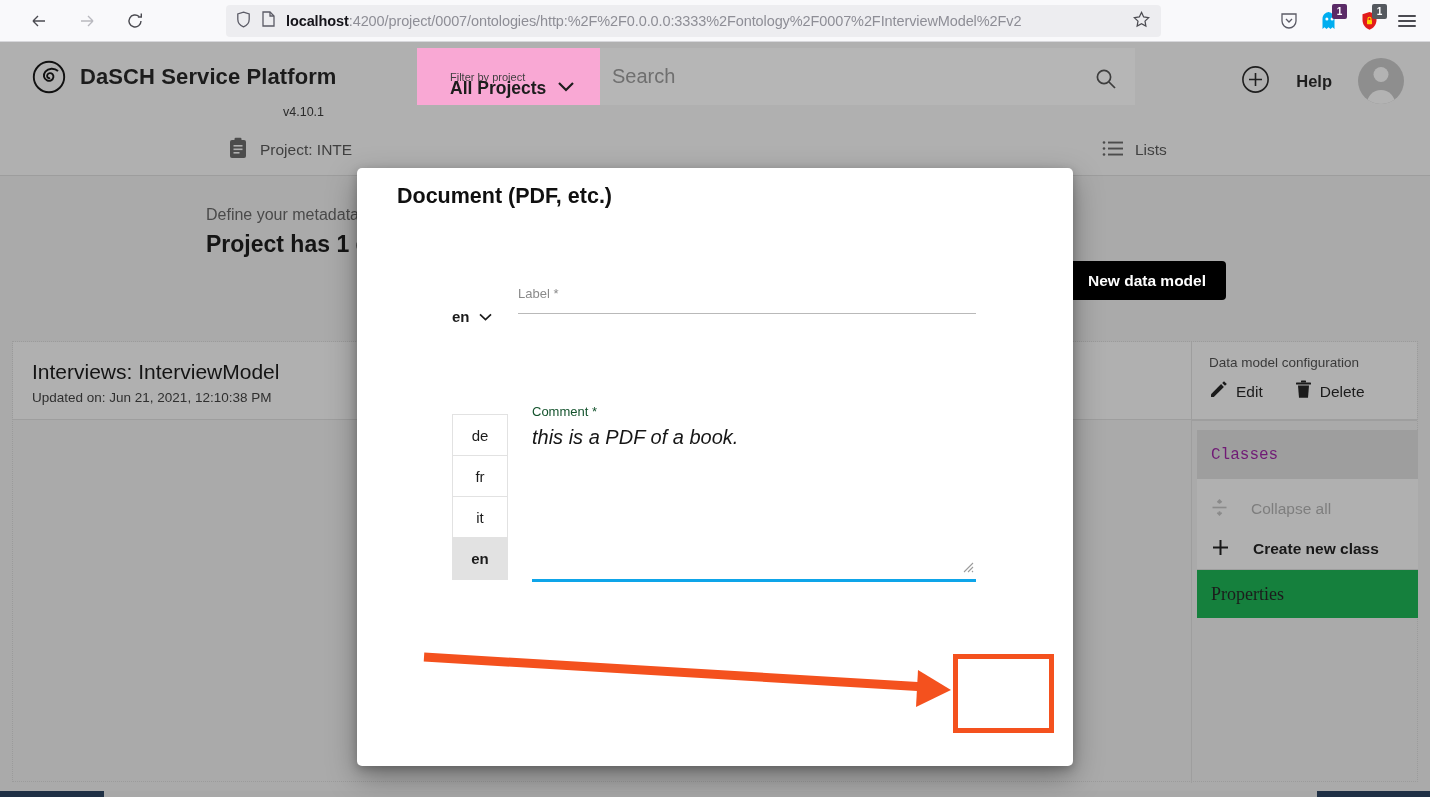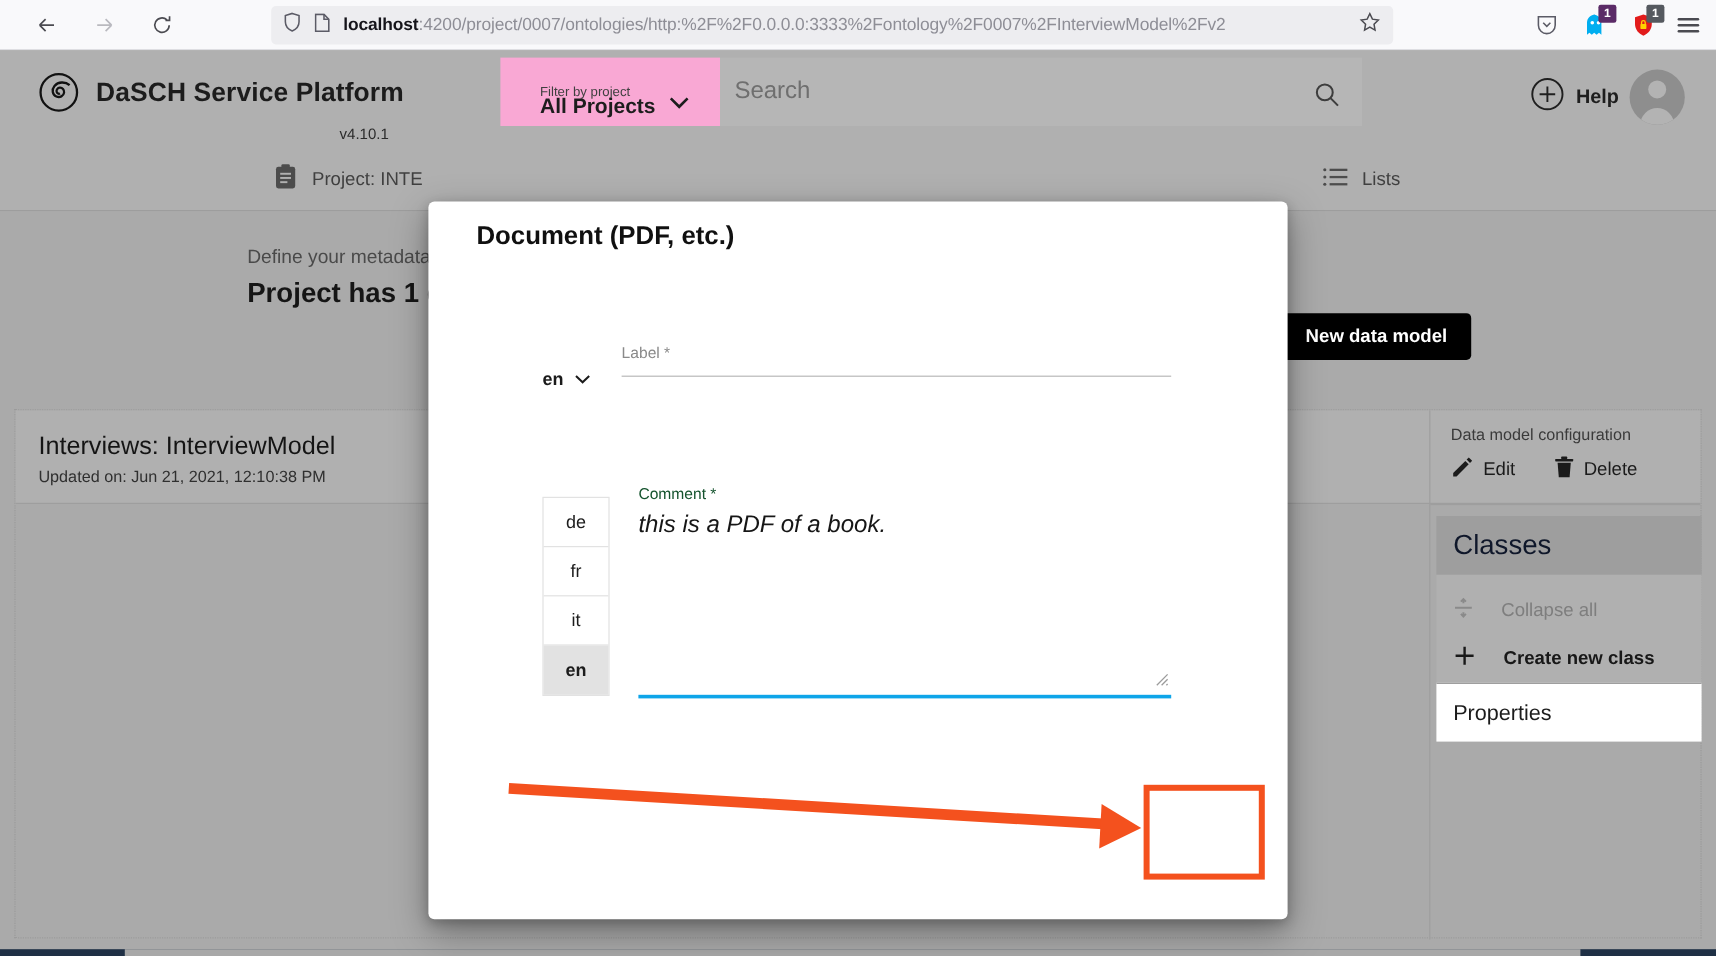--- a/index.html
+++ b/index.html
@@ -128,21 +128,21 @@
   }
   .mode-tab {
     width: 100px; height: 22px;
     background: #b6b6b6;
     font-size: 12.5px; font-weight: 700; color: #1e1e1e;
     display: flex; align-items: center; justify-content: center;
   }
   .mode-tab + .mode-tab { margin-left: 4px; width: 92px; }
   .hdr-right {
     position: absolute; right: 26px; top: 16px;
-    display: flex; align-items: center; gap: 9px;
+    display: flex; align-items: center; gap: 26px;
   }
   .plus-icon { color: #1f1f1f; }
   .help-text { font-size: 16.5px; font-weight: 700; color: #1e1e1e; }
   .avatar {
     width: 46px; height: 46px; border-radius: 50%;
     background: #8e8e8e; position: relative; overflow: hidden;
   }
   .avatar .head { position: absolute; left: 50%; top: 9px; transform: translateX(-50%); width: 15px; height: 15px; border-radius: 50%; background: #b3b3b3; }
   .avatar .body { position: absolute; left: 50%; bottom: -6px; transform: translateX(-50%); width: 28px; height: 20px; border-radius: 14px 14px 0 0; background: #b3b3b3; }
 
@@ -215,39 +215,39 @@
   .dmc-action { display: flex; align-items: center; gap: 8px; font-size: 15.5px; font-weight: 400; color: #1b1b1b; }
   .panel-sep { position: absolute; left: 0; top: 78px; width: 100%; height: 1px; background: #9e9e9e; }
   .panel-block {
     position: absolute; left: 5px; width: 221px;
   }
   .classes-hdr {
     top: 88px; height: 49px;
     background: #9e9e9e;
     display: flex; align-items: center;
     padding-left: 14px;
-    font-size: 23px; color: #0f172a;
+    font-size: 16px; color: #701a75; font-family: Liberation Mono, monospace;
   }
   .classes-body {
     top: 137px; height: 90px;
     background: #b0b0b0;
     padding: 10px 0 0 14px;
   }
   .panel-item {
     display: flex; align-items: center; gap: 23px;
     height: 40px; font-size: 15.5px; font-weight: 700; color: #181818;
   }
   .panel-item.disabled { color: #7e7e7e; font-weight: 400; }
   .props-hdr {
     top: 227px; height: 49px;
-    background: #ffffff;
+    background: #15803d;
     border-top: 1px solid #9e9e9e;
     display: flex; align-items: center;
     padding-left: 14px;
-    font-size: 18px; color: #1c1c1c;
+    font-size: 18px; color: #1c1c1c; font-family: Liberation Serif, serif;
   }
 
   
   .bottom-strip {
     position: absolute; left: 0; bottom: 0;
     width: 1430px; height: 6px;
     background: #1f3045;
   }
   .bottom-strip .light { position: absolute; left: 104px; top: 0; width: 1213px; height: 6px; background: #a8a8a8; }
 

